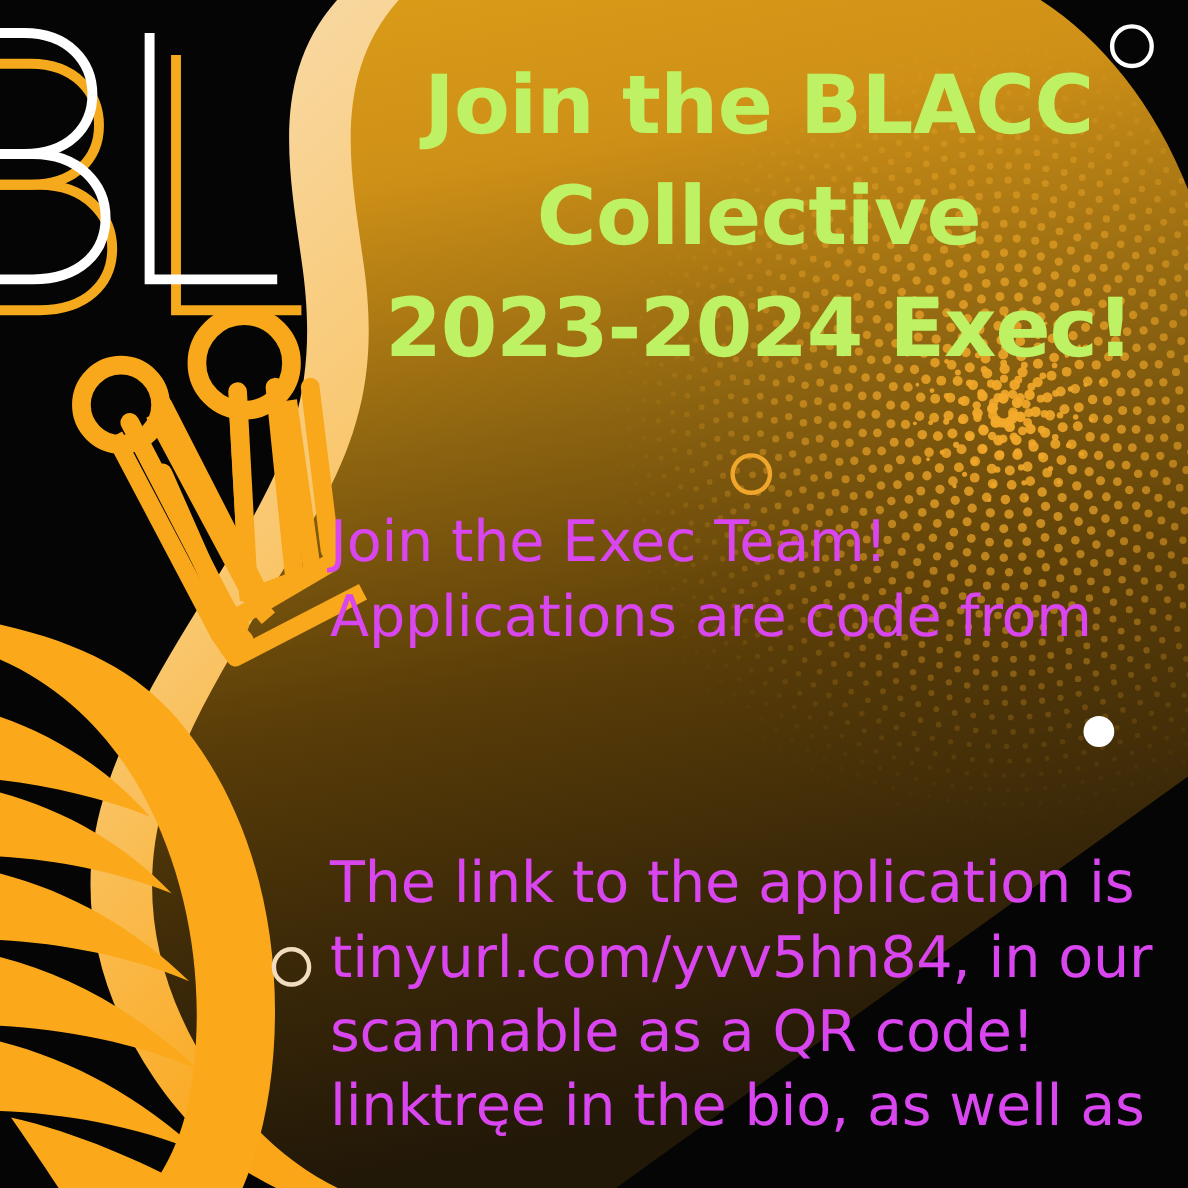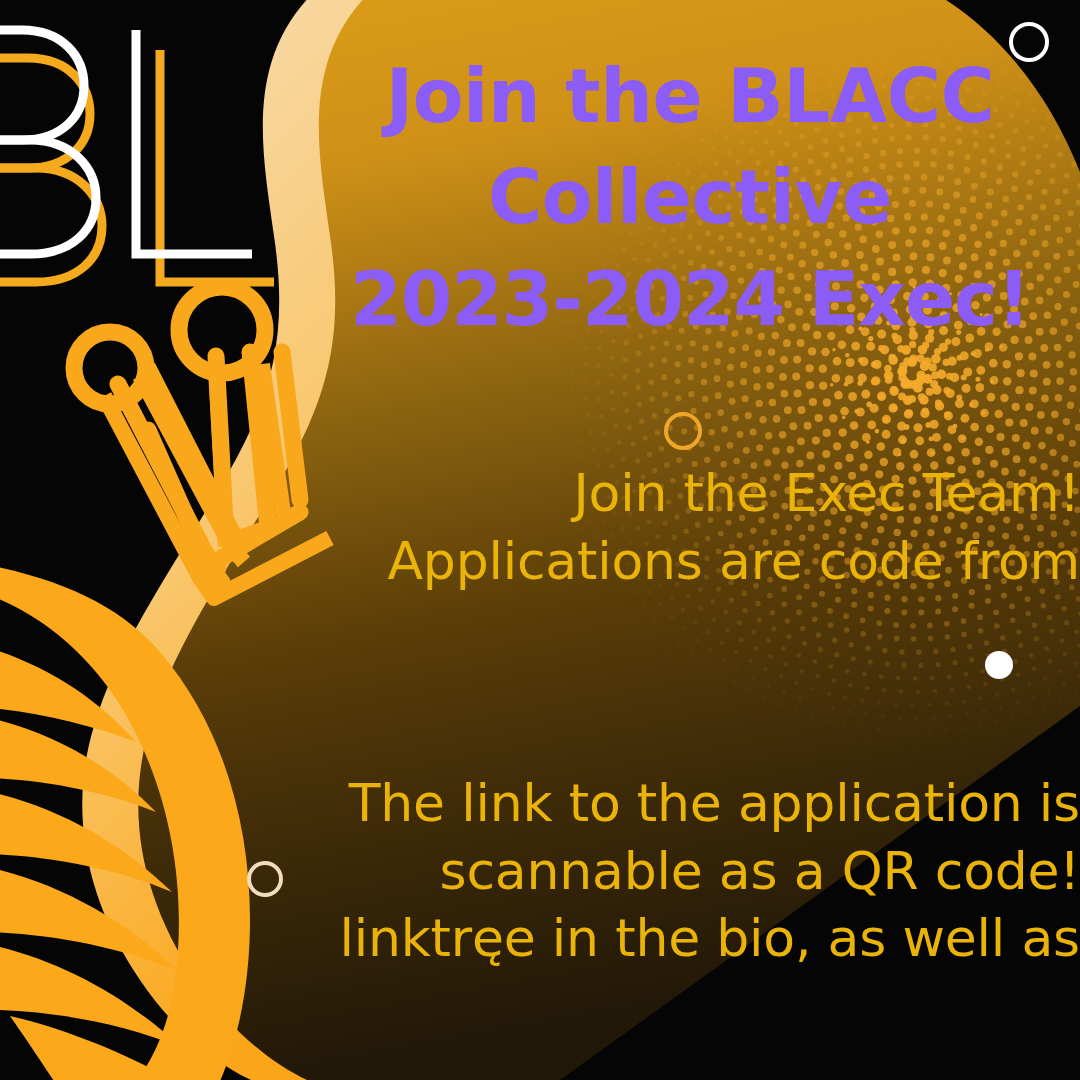--- a/index.html
+++ b/index.html
@@ -34,37 +34,37 @@
     height: 1080px;
     z-index: 40;
   }
 
   #headline {
     position: absolute;
     left: 0;
     top: 46px;
     width: 780px;
     text-align: center;
-    color: #8b5cf6;
+    color: #bef264;
     font-family: "DejaVu Sans", sans-serif;
     font-weight: 700;
     font-size: 74px;
     line-height: 1.37;
     letter-spacing: -0.5px;
     white-space: nowrap;
   }
   #headline .hl-line { display: block; }
   #headline .hl-line.l3 { letter-spacing: -1px; }
 
   .body-block {
     position: absolute;
     left: 0;
     width: 780px;
-    text-align: right;
-    color: #eab308;
+    text-align: left;
+    color: #d946ef;
     font-family: "DejaVu Sans", sans-serif;
     font-weight: 400;
     line-height: 1.30;
     letter-spacing: -0.2px;
   }
   #para1 { top: 460px; font-size: 52px; }
   #para2 { top: 770px; font-size: 52px; }
   .body-block .bl { display: block; white-space: nowrap; }
 
   
@@ -2198,18 +2198,19 @@
       <span class="hl-line l3">2023-2024 Exec!</span>
     </div>
 
     <div class="body-block" id="para1">
       <span class="bl">Join the Exec Team!</span>
       <span class="bl">Applications are code from</span>
     </div>
 
     <div class="body-block" id="para2">
       <span class="bl">The link to the application is</span>
+      <span class="bl">tinyurl.com/yvv5hn84, in our</span>
       <span class="bl">scannable as a QR code!</span>
       <span class="bl">linktręe in the bio, as well as</span>
     </div>
 
   </div>
 </div>
 
 </body></html>

